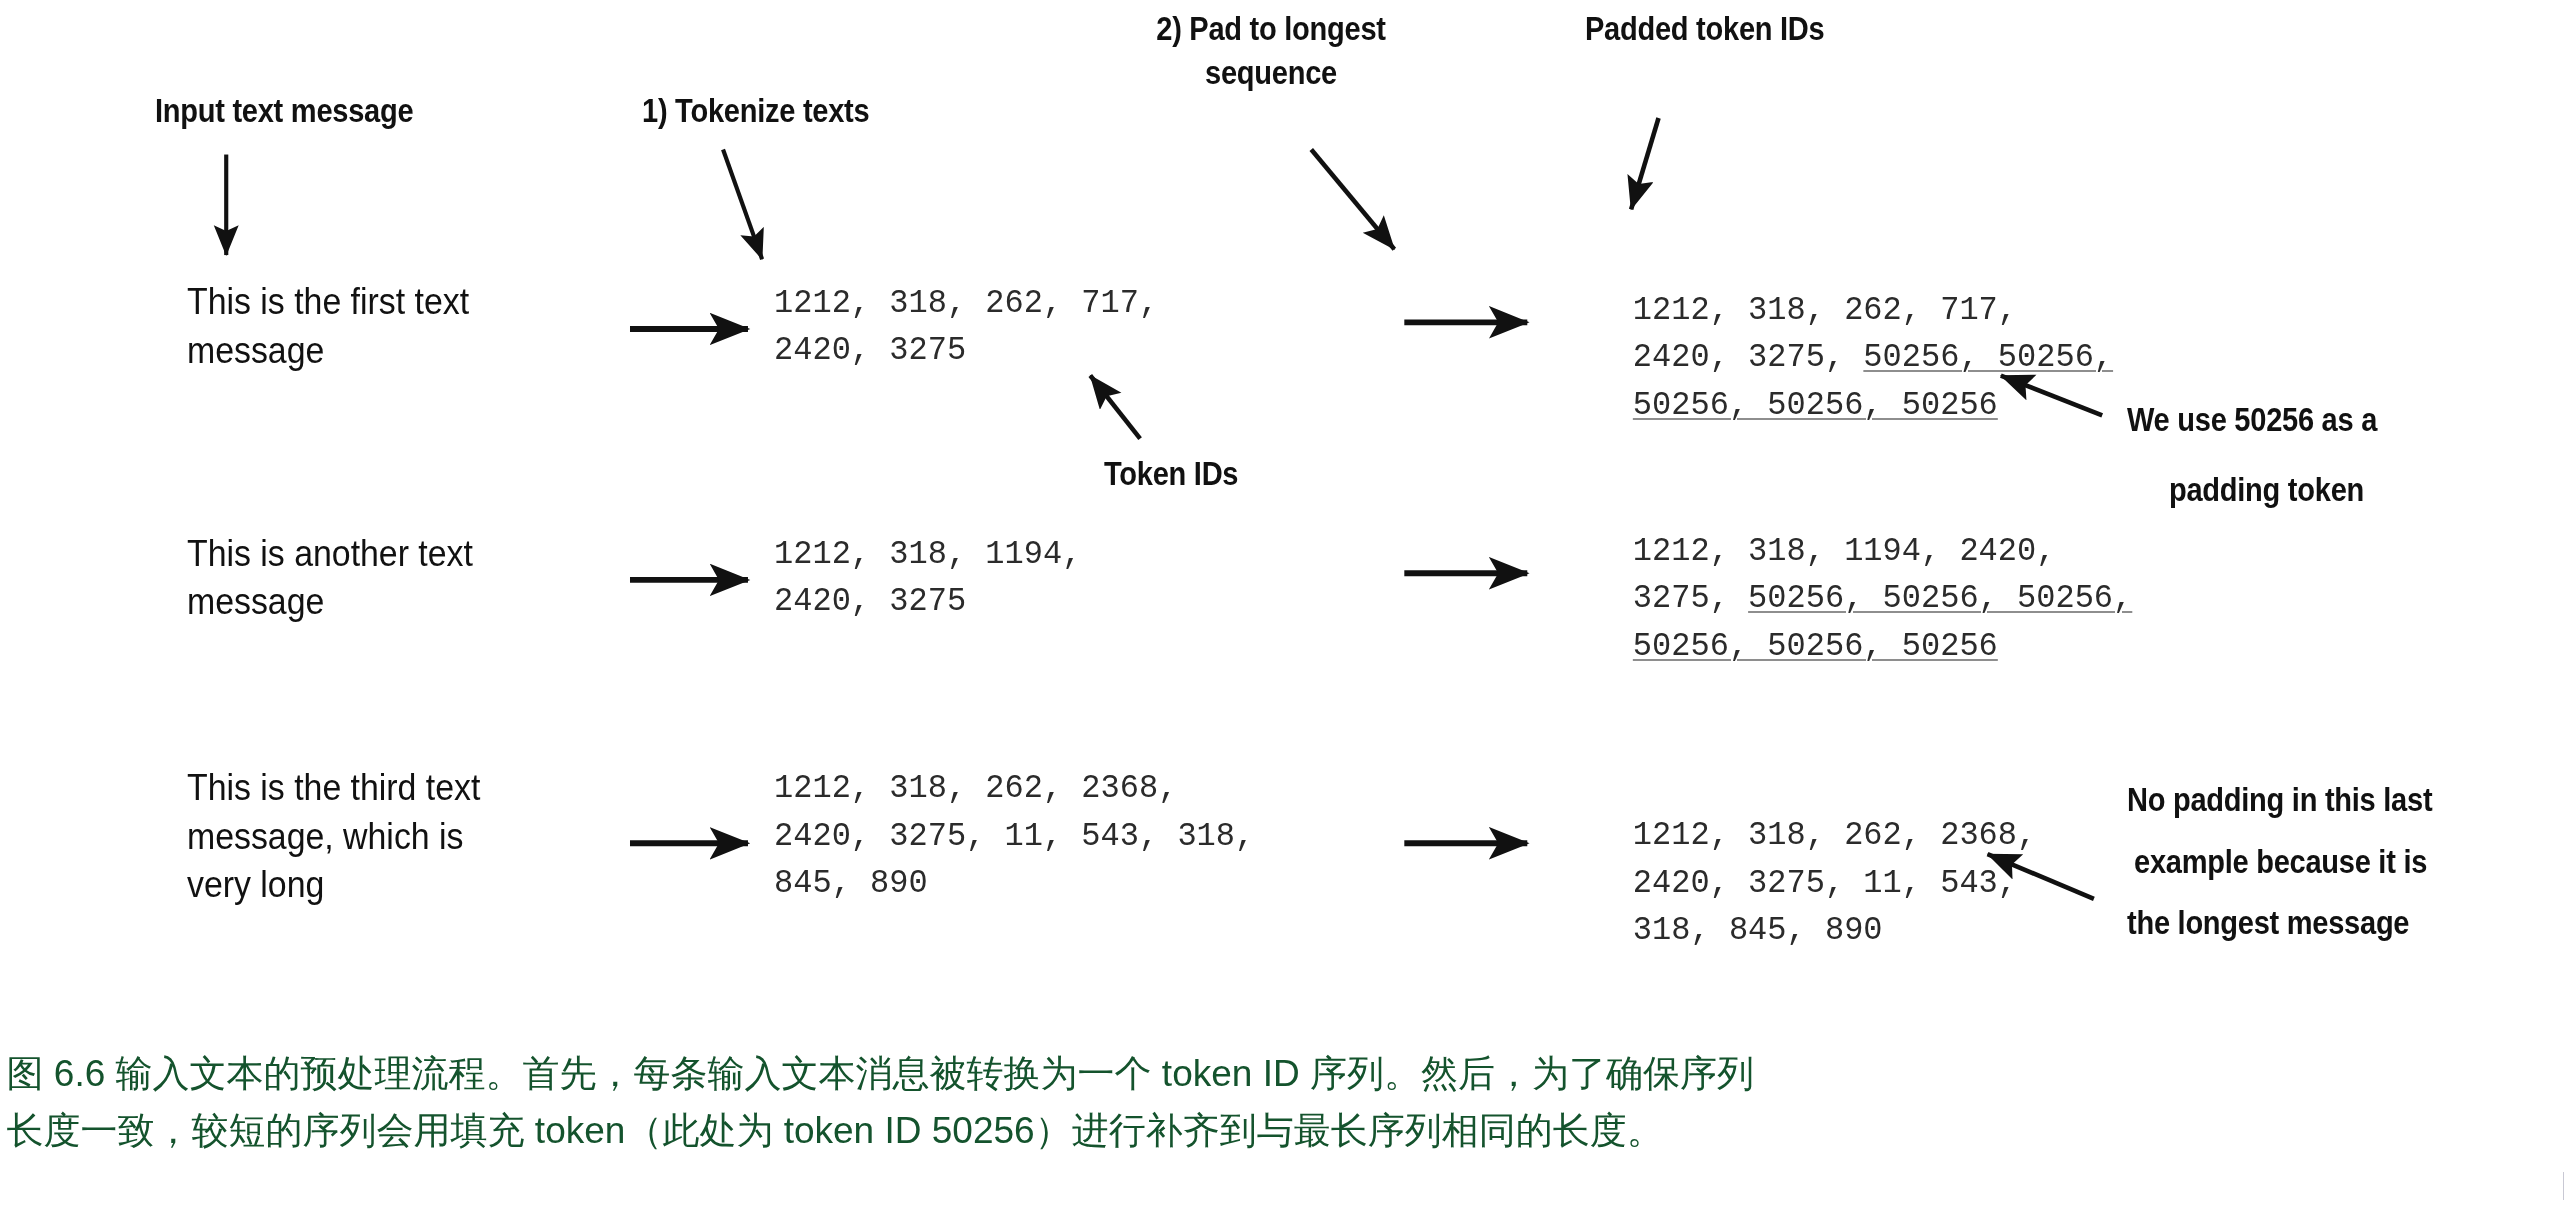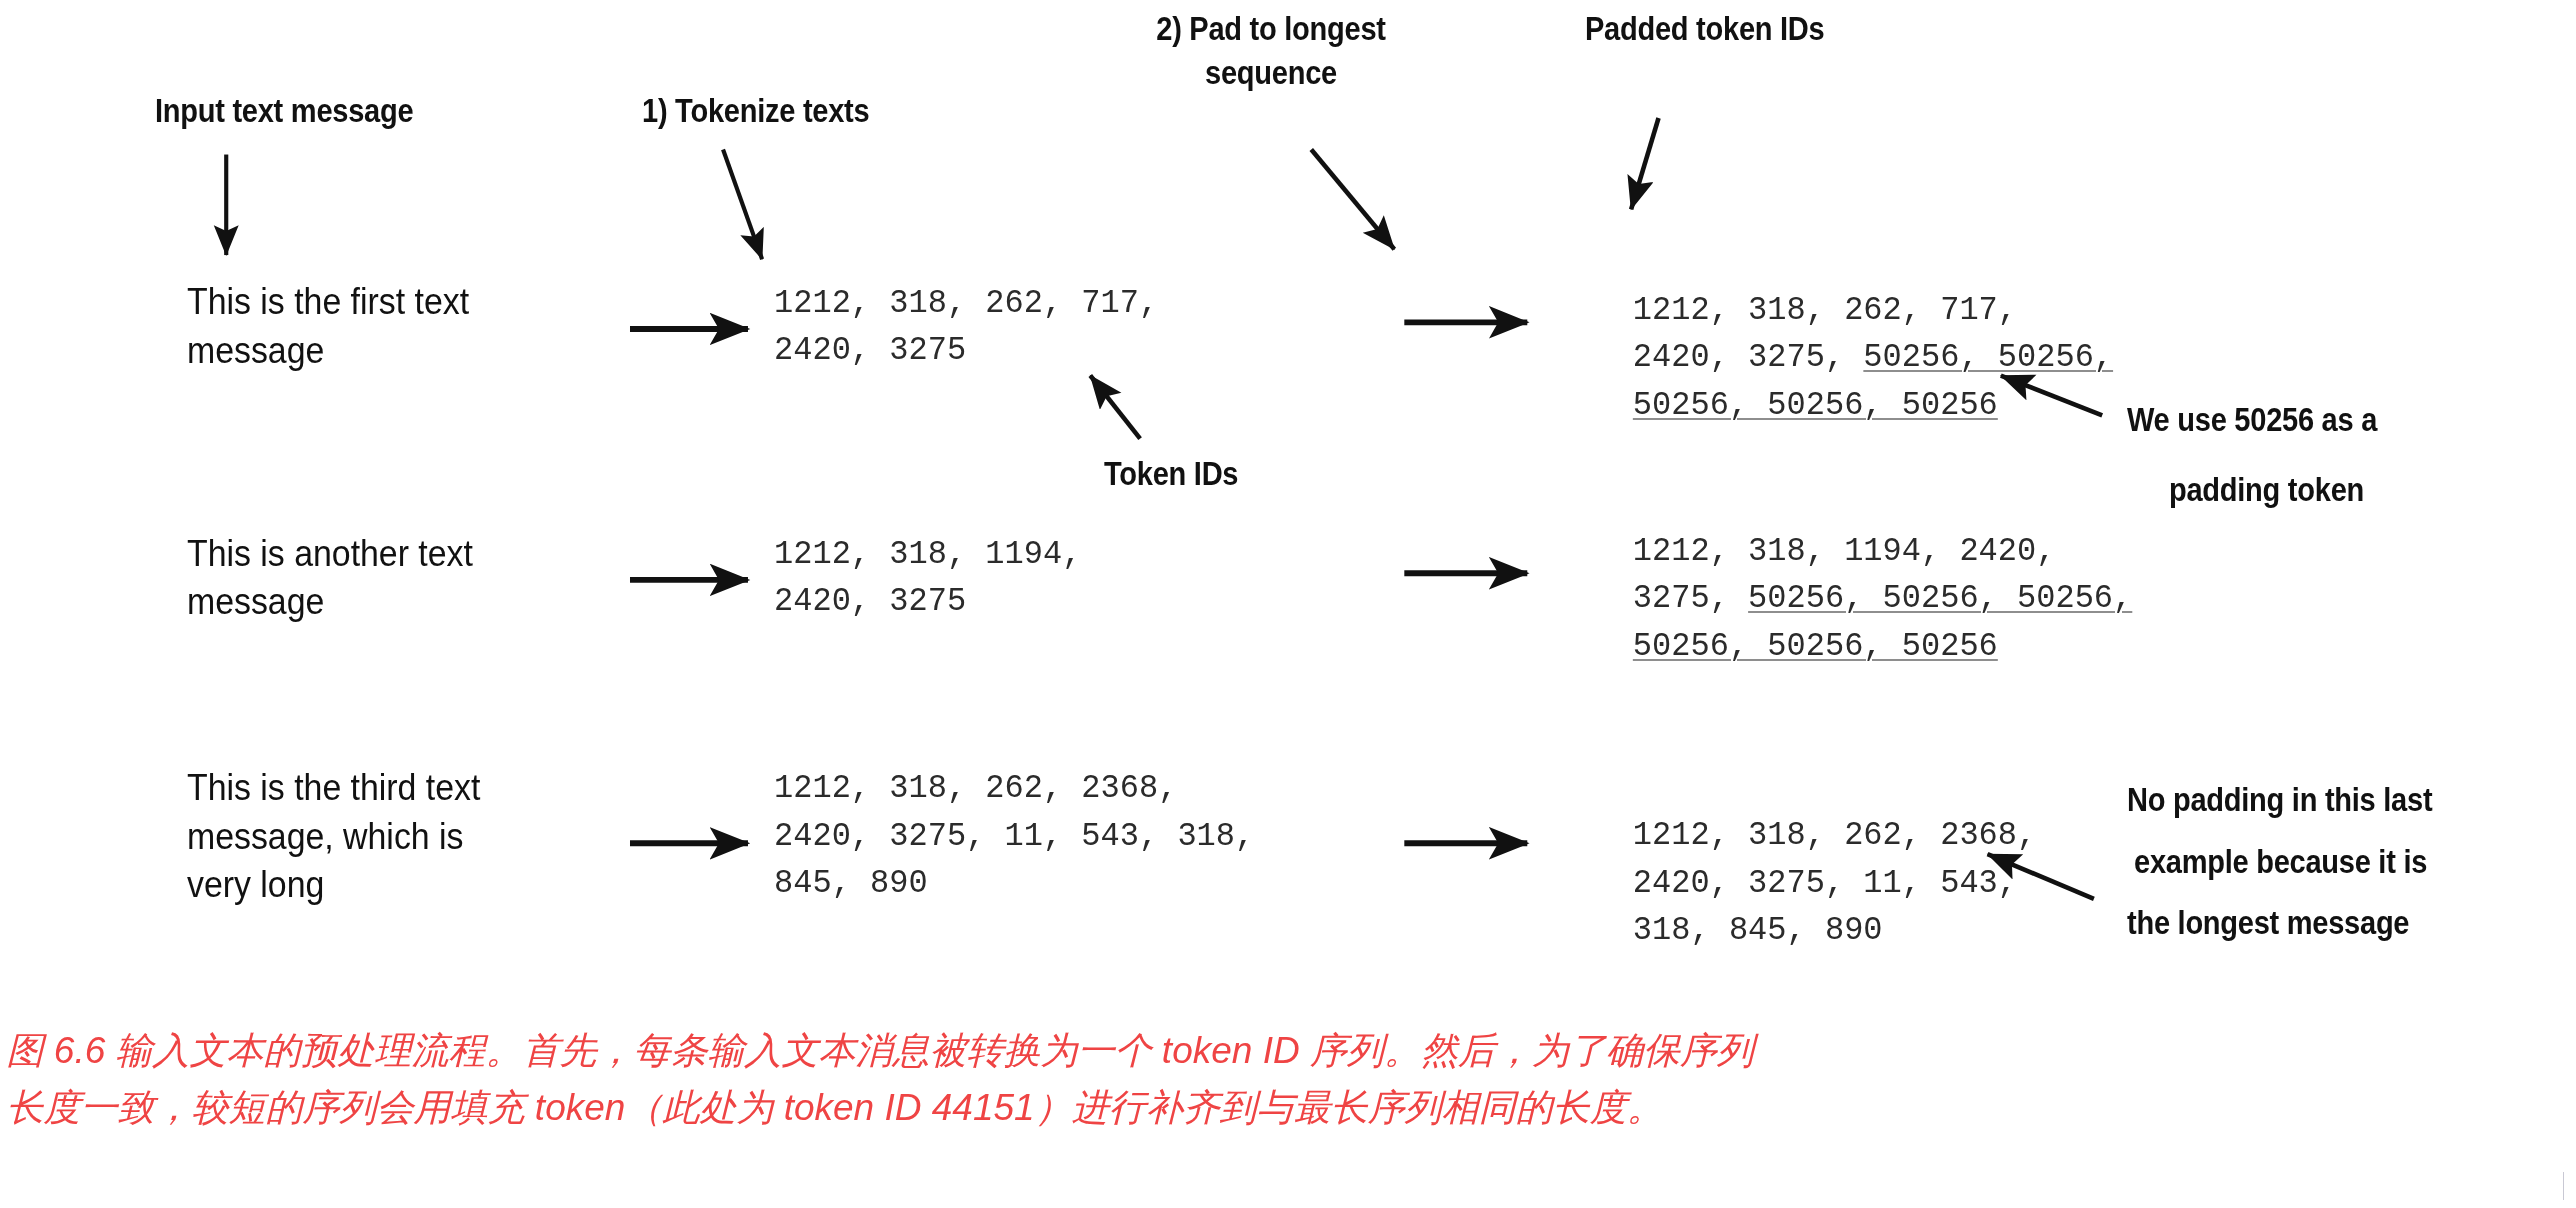--- a/index.html
+++ b/index.html
@@ -78,29 +78,28 @@
     left: 0; top: 0;
     width: 2576px;
     height: 1208px;
     pointer-events: none;
   }
 
   
   .caption {
     position: absolute;
     left: 6.6px;
-    top: 1022px;
+    top: 1045px;
     width: 2563px;
-    color: #ef4444;
+    color: #14532d;
     font-family: "Liberation Sans", sans-serif;
     font-weight: 400;
     font-size: 37px;
     line-height: 1.55;
     letter-spacing: 0px;
-    font-style: italic;
   }
   .caption .ln { display: block; white-space: nowrap; }
 
   .tick {
     position: absolute;
     right: 11.6px;
     bottom: 8.3px;
     width: 1.7px;
     height: 28px;
     background: #c9c9d4;
@@ -211,18 +210,18 @@
 
     <line x1="1372" y1="528" x2="1312" y2="452" stroke="#111111" stroke-width="5.5" marker-end="url(#ah)"></line>
 
     <line x1="2530" y1="500" x2="2408" y2="452" stroke="#111111" stroke-width="5.5" marker-end="url(#ah)"></line>
 
     <line x1="2520" y1="1082" x2="2392" y2="1028" stroke="#111111" stroke-width="5.5" marker-end="url(#ah)"></line>
   </svg>
 
   <div class="caption">
     <span class="ln">图 6.6 输入文本的预处理流程。首先，每条输入文本消息被转换为一个 token ID 序列。然后，为了确保序列</span>
-    <span class="ln">长度一致，较短的序列会用填充 token（此处为 token ID 44151）进行补齐到与最长序列相同的长度。</span>
+    <span class="ln">长度一致，较短的序列会用填充 token（此处为 token ID 50256）进行补齐到与最长序列相同的长度。</span>
   </div>
 
   <div class="tick"></div>
 </div>
 
 
 </body></html>

